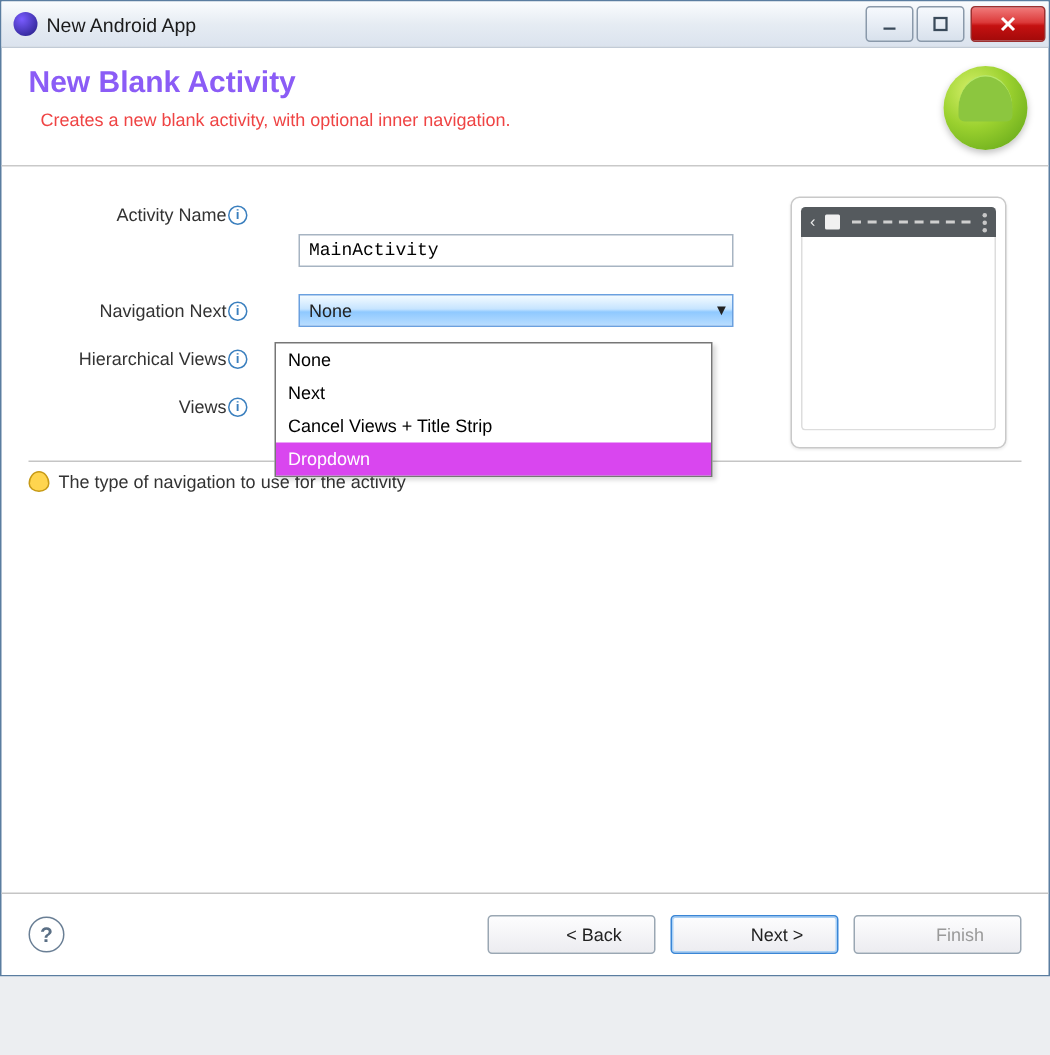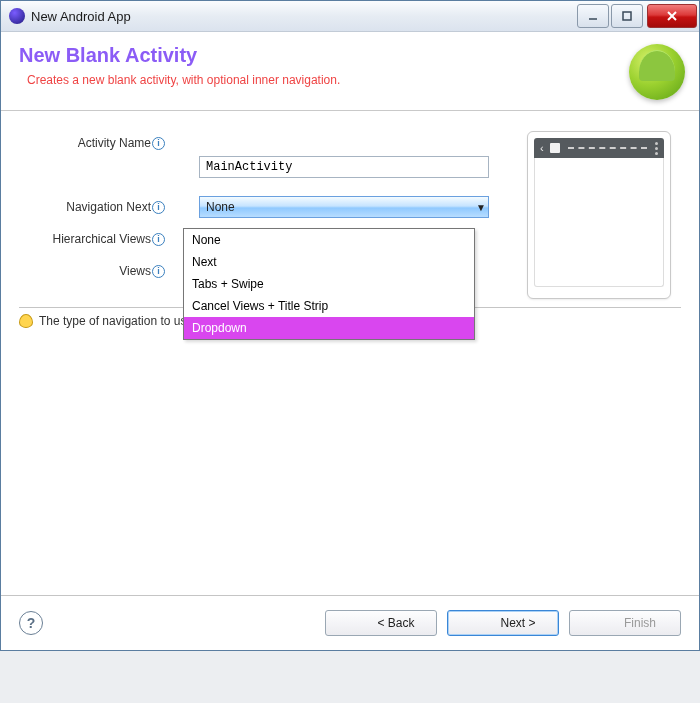--- a/index.html
+++ b/index.html
@@ -137,21 +137,20 @@
 
         <div class="form-row">
           <div class="form-label">
             <span>Views</span><span class="info-badge">i</span>
           </div>
         </div>
 
         <div class="dropdown">
             <div class="opt">None</div>
             <div class="opt">Next</div>
-            <div class="opt">Tabs + Swipe</div>
             <div class="opt">Cancel Views + Title Strip</div>
             <div class="opt selected">Dropdown</div>
           </div>
 
       </div>
 
       <div class="preview">
         <div class="preview-topbar">
           <span class="back">‹</span>
           <span class="sq"></span>

